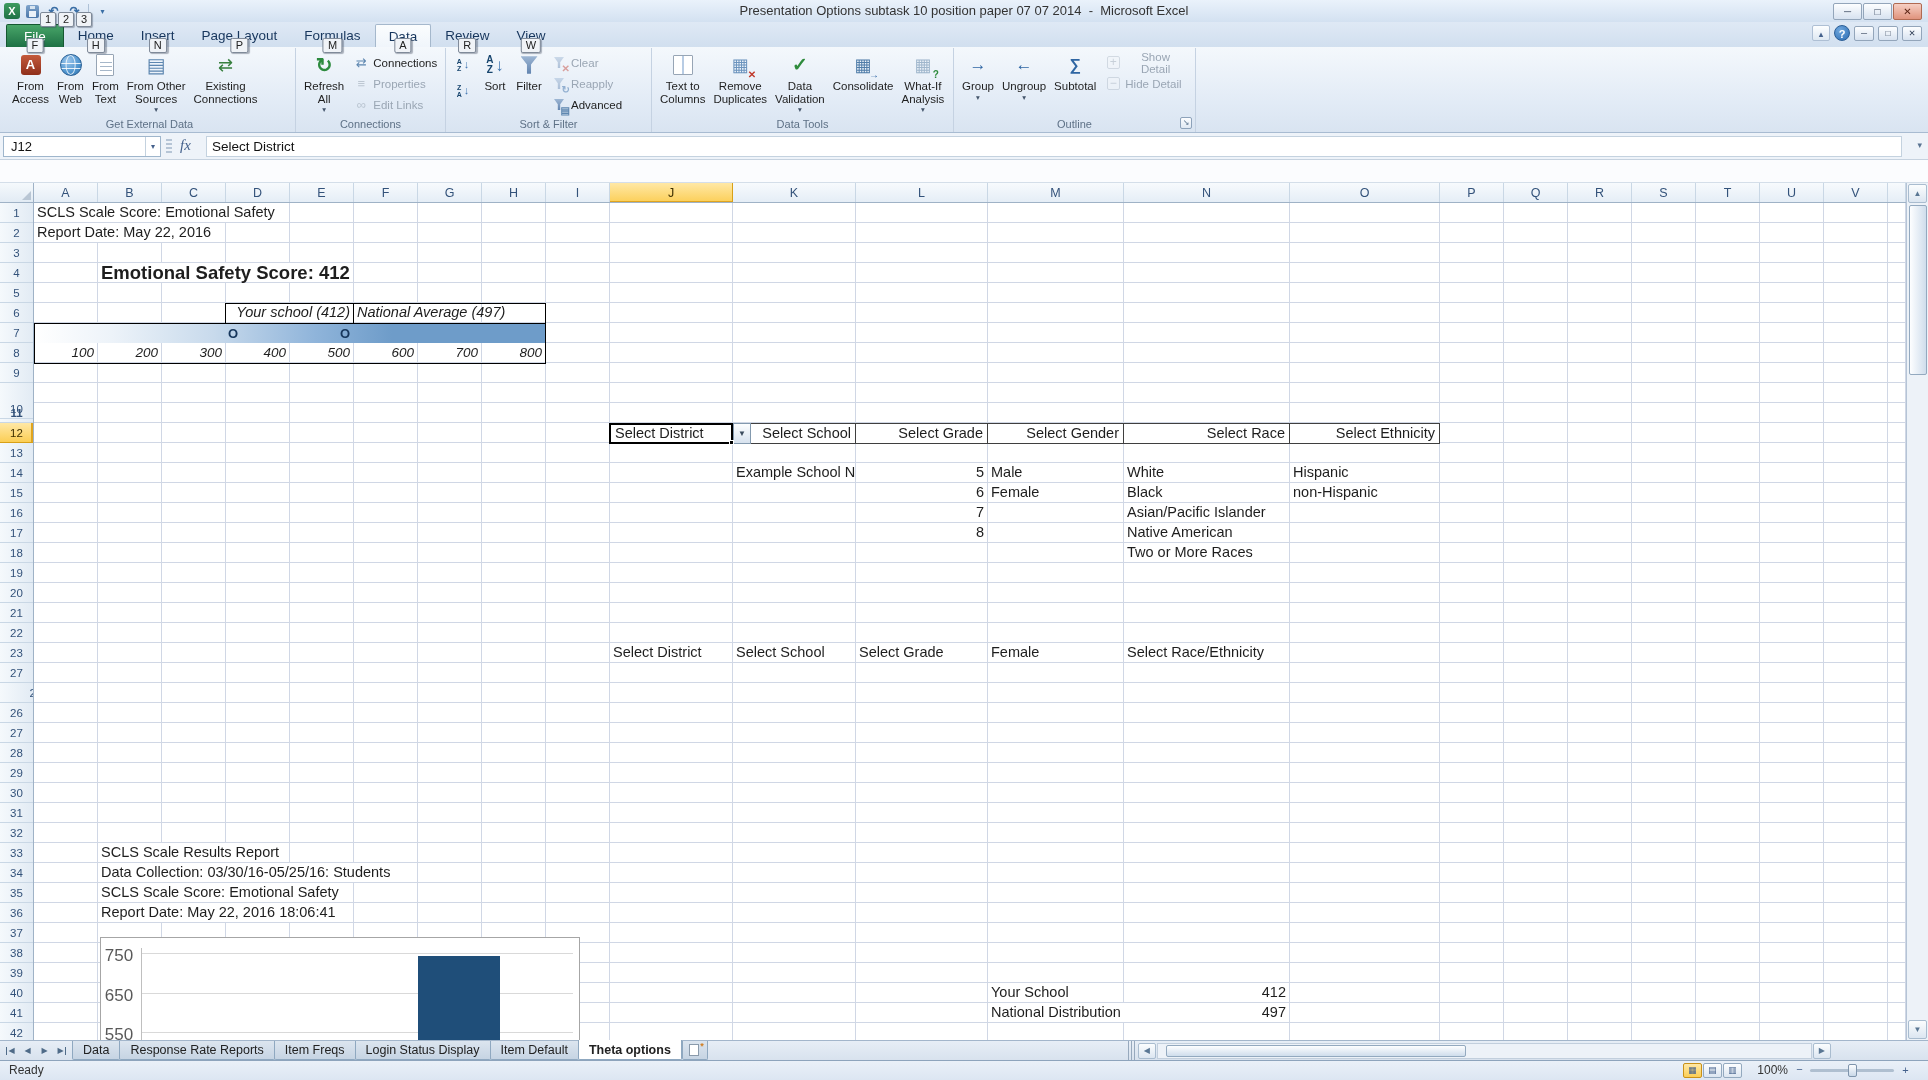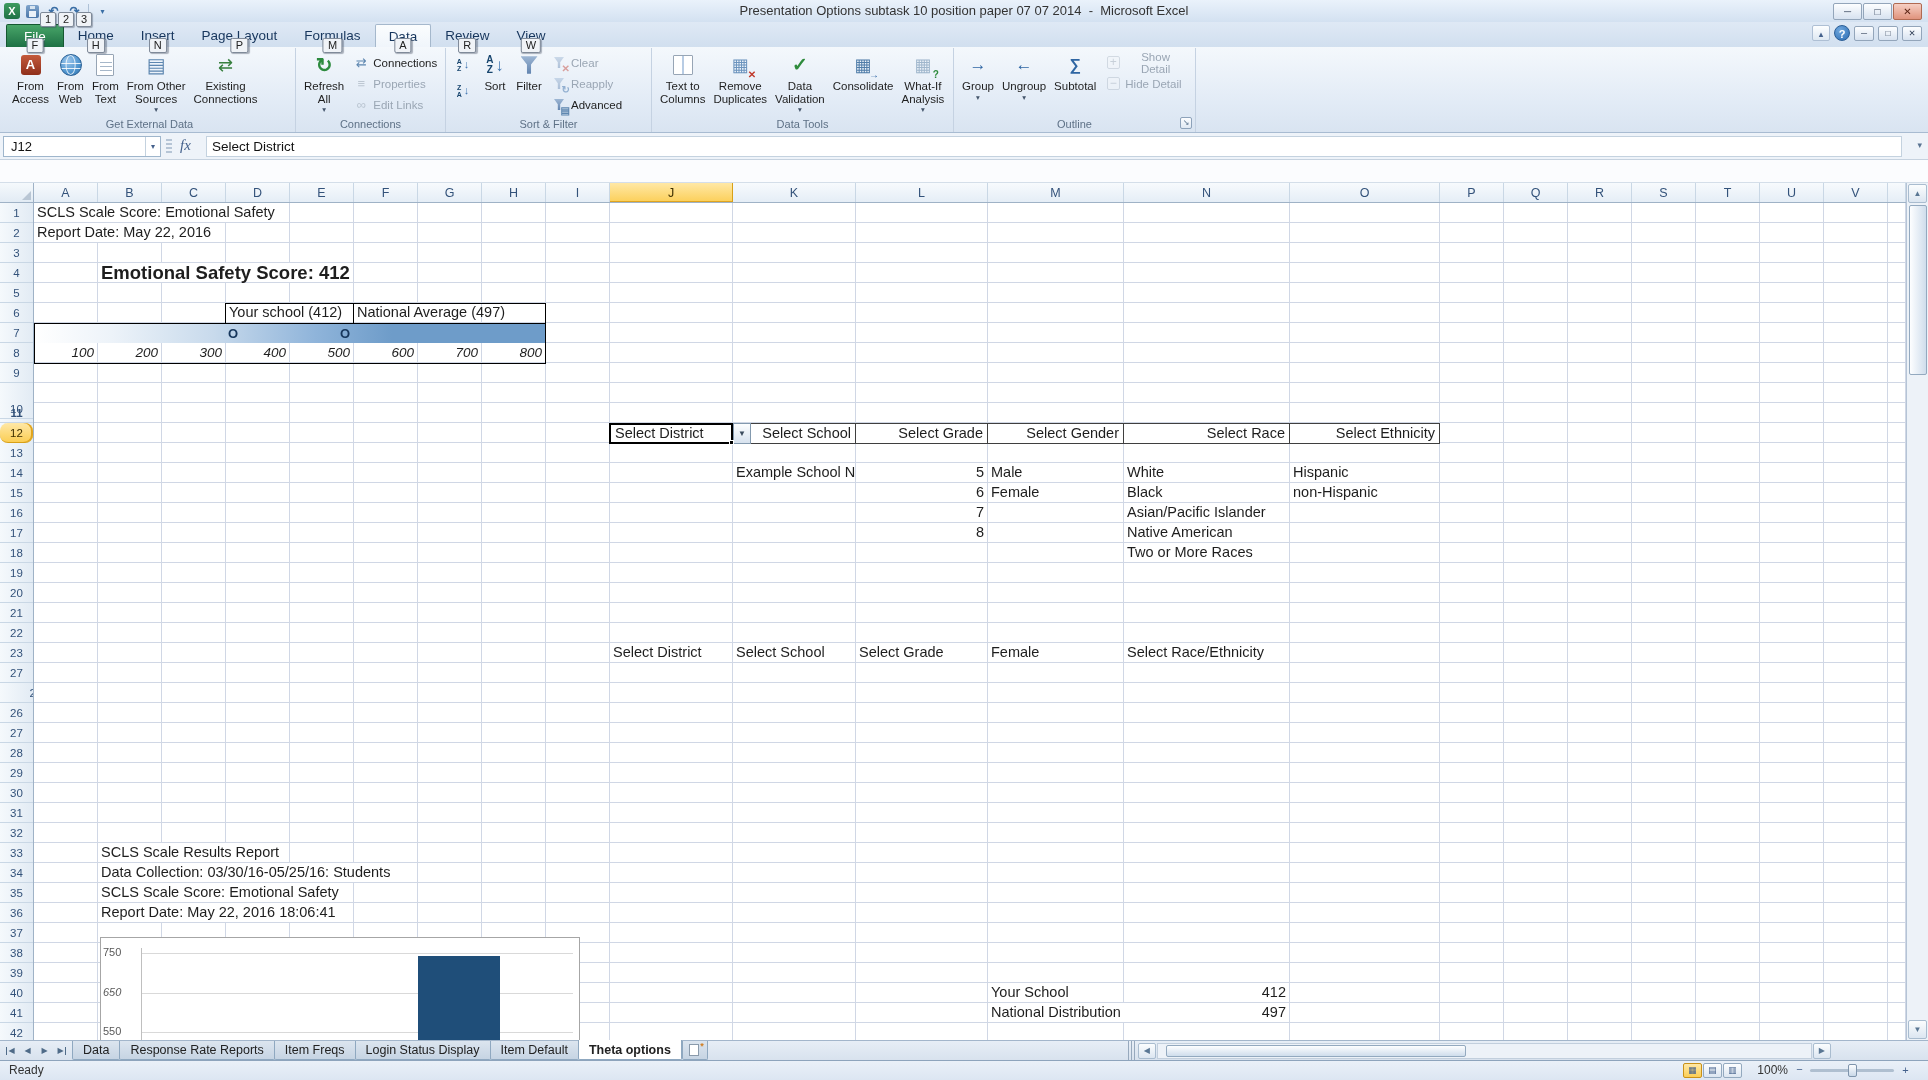--- a/index.html
+++ b/index.html
@@ -116,45 +116,45 @@
   .colhdr { position:absolute; top:0; height:20px; display:flex; align-items:center; justify-content:center;
     font-size:12.5px; color:#33527A; border-right:1px solid #C9D7E5;
     background:linear-gradient(#F7FAFD,#E4EDF6); }
   .colhdr.sel { background:linear-gradient(#FFE8A6,#FBCE55); border-right:1px solid #D8A017;
     box-shadow:inset 0 -2px 0 #E0A41F; color:#3F3000; }
   .rowheaders { position:absolute; left:0; top:203px; width:34px; height:837px; overflow:hidden;
     border-right:1px solid #9FB2C6; background:linear-gradient(to right,#F5F9FC,#E2EBF4); }
   .rowhdr { position:absolute; left:0; width:33px; height:20px; display:flex; align-items:center;
     justify-content:center; font-size:11.5px; color:#33527A; border-bottom:1px solid #C9D7E5; }
   .rowhdr.sel { background:linear-gradient(#FFE8A6,#FBCE55); border-bottom:1px solid #D8A017;
-    box-shadow:inset -2px 0 0 #E0A41F; color:#3F3000;border-radius:8px; }
+    box-shadow:inset -2px 0 0 #E0A41F; color:#3F3000; }
   .gridwrap { position:absolute; left:34px; top:203px; width:1872px; height:837px; overflow:hidden;
     background:#fff; background-image:repeating-linear-gradient(to bottom, transparent 0 19px, #D0D7E5 19px 20px); }
   .vline { position:absolute; top:0; bottom:0; width:1px; background:#D0D7E5; }
   .cell { position:absolute; height:19px; line-height:19px; font-size:14.5px; padding:0 3px;
     white-space:nowrap; background:#fff; z-index:2; overflow:visible; }
   .cell.a-r { text-align:right; }
-  .cell.a-c { text-align:left; }
+  .cell.a-c { text-align:right;font-style:italic; }
   .cell.num { font-style:italic; font-size:13.5px; }
   .cell.h4 { font-weight:bold; font-size:18.5px; }
   .cell.caption { font-family:"Liberation Serif",serif; font-weight:bold; font-size:15px; color:#365F91; }
   .cell.clip { overflow:hidden; }
   .cell.boxed { border:1px solid #3F3F3F; height:21px; line-height:19px; z-index:4; padding:0 4px; }
   .cell.active { border:2px solid #000; line-height:17px; z-index:5; }
   .boxline { position:absolute; z-index:3; pointer-events:none; }
   .gradbar { position:absolute; z-index:1;
     background:linear-gradient(to right,#FFFFFF 0%,#EDF3F9 15%,#C8DAEC 35%,#8FB4DA 55%,#6E9CC9 70%,#6E9CC9 100%); }
   .omark { position:absolute; z-index:2; width:12px; text-align:center; font-size:13px; font-weight:bold;
     color:#16365C; line-height:19px; }
   .dvbtn { position:absolute; width:18px; height:21px; z-index:6; border:1px solid #8399AE;
     background:linear-gradient(#FDFEFF,#D7E2EE); font-size:8px; color:#3C4C5E; display:flex;
     align-items:center; justify-content:center; }
   .fillhandle { position:absolute; width:5px; height:5px; background:#000; border:1px solid #fff; z-index:7; }
   .chartobj { position:absolute; z-index:8; background:#fff; border:1px solid #A6A6A6; }
-  .ctick { position:absolute; width:32px; text-align:left; font-size:11px; color:#595959; }
+  .ctick { position:absolute; width:32px; text-align:center; font-size:17px; color:#595959; }
   .cgrid { position:absolute; height:1px; background:#D9D9D9; }
   .caxis { position:absolute; width:1px; background:#BFBFBF; }
   .cbar { position:absolute; }
 
   
   .vscroll { position:absolute; right:0; top:183px; width:22px; height:857px; background:#EDF2F8;
     border-left:1px solid #B5C4D6; }
   .sbtn2 { position:absolute; left:1px; width:19px; height:19px; border:1px solid #A9BCCF; border-radius:2px;
     background:linear-gradient(#FBFDFE,#DCE6F1); font-size:8px; color:#5A7794; text-align:center; line-height:17px; }
   .vthumb { position:absolute; left:2px; top:22px; width:18px; height:170px; border:1px solid #93A9BF;
@@ -548,21 +548,21 @@
       <div class="cell over" style="left: 954px; top: 800px;">National Distribution</div>
       <div class="cell a-r" style="left: 1090px; top: 800px; width: 165px;">497</div>
       <div class="boxline" style="left: 191px; top: 100px; width: 321px; height: 21px; border: 1px solid rgb(0, 0, 0);"></div>
       <div class="boxline" style="left: 319px; top: 100px; width: 1px; height: 21px; background: rgb(0, 0, 0);"></div>
       <div class="boxline" style="left: 0px; top: 120px; width: 512px; height: 41px; border: 1px solid rgb(0, 0, 0);"></div>
       <div class="dvbtn" style="left: 699px; top: 220px;">▼</div>
       <div class="fillhandle" style="left: 695px; top: 237px;"></div>
       <div class="chartobj" style="left: 66px; top: 734px; width: 480px; height: 150px;">
         <span class="ctick" style="left: 2px; top: 8px;">750</span>
         <span class="cgrid" style="left: 40px; right: 6px; top: 15px;"></span>
-        <span class="ctick" style="left: 2px; top: 47.5px; font-style: italic;">650</span>
+        <span class="ctick" style="left: 2px; top: 47.5px;">650</span>
         <span class="cgrid" style="left: 40px; right: 6px; top: 54.5px;"></span>
         <span class="ctick" style="left: 2px; top: 87px;">550</span>
         <span class="cgrid" style="left: 40px; right: 6px; top: 94px;"></span>
         <span class="caxis" style="left: 40px; top: 10px; bottom: 0px;"></span>
         <div class="cbar" style="left: 317px; top: 18px; width: 82px; bottom: 0px; background: rgb(31, 78, 121);"></div>
       </div>
     </div>
 
   <div class="vscroll">
     <span class="sbtn2" style="top:1px;">▲</span>

